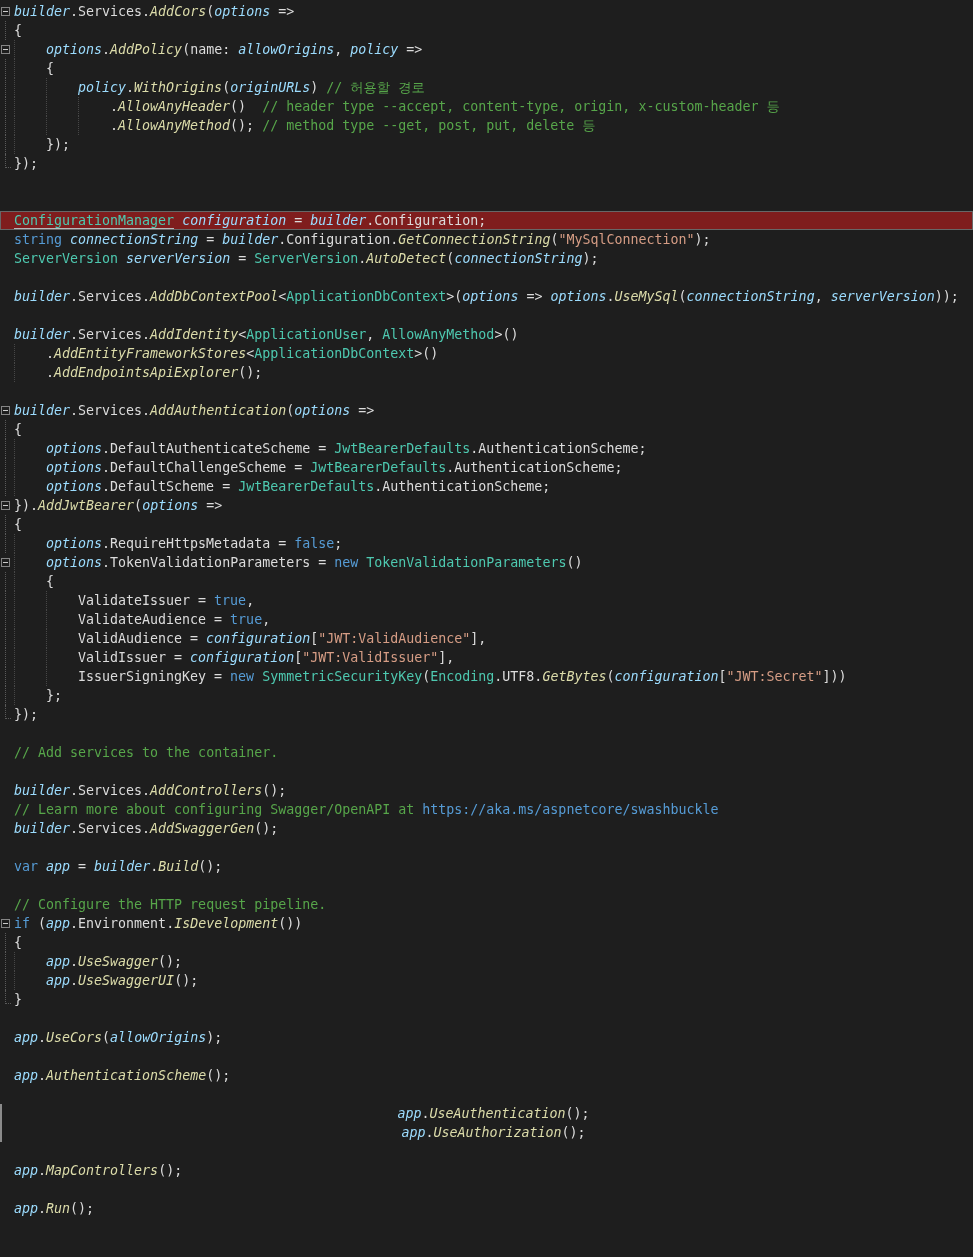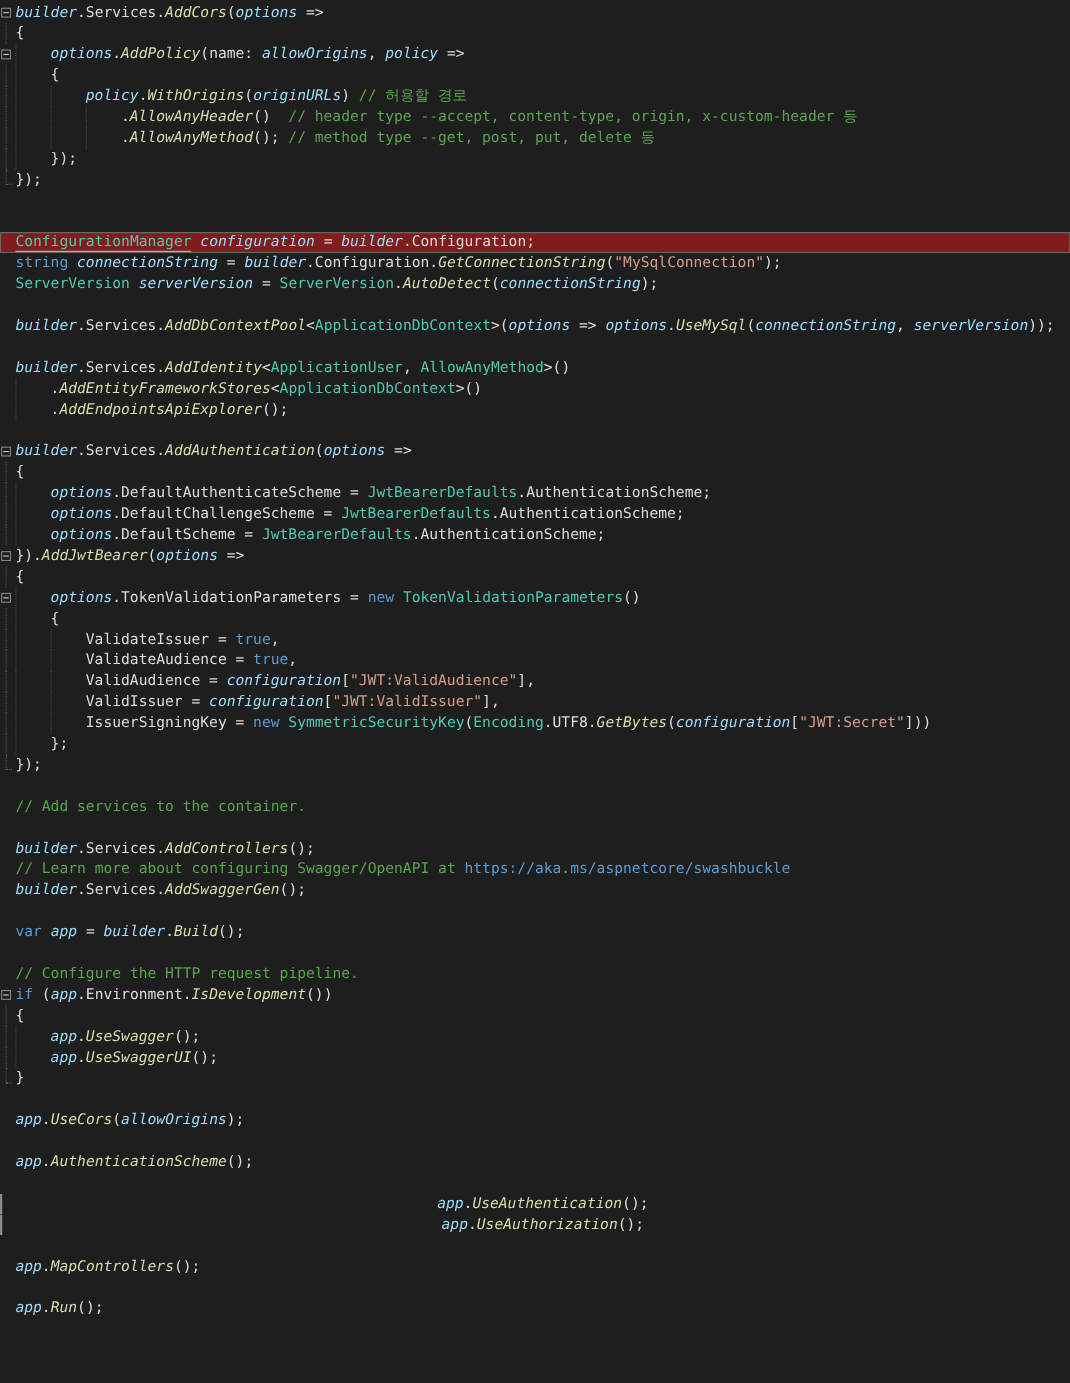--- a/index.html
+++ b/index.html
@@ -169,20 +169,26 @@
         <span class="code"><span class="tk-d">}).</span><span class="tk-m">AddJwtBearer</span><span class="tk-d">(</span><span class="tk-v">options</span><span class="tk-d"> =&gt;</span></span>
       </div>
       <div class="line">
         <span class="gutter">
           <span class="gline"></span>
         </span>
         <span class="code"><span class="tk-d">{</span></span>
       </div>
       <div class="line">
         <span class="gutter">
+          <span class="gline"></span>
+        </span>
+        <span class="code"><span class="ind"></span><span class="tk-v">options</span><span class="tk-d">.RequireHttpsMetadata = </span><span class="tk-k">false</span><span class="tk-d">;</span></span>
+      </div>
+      <div class="line">
+        <span class="gutter">
           <span class="fbox"></span>
         </span>
         <span class="code"><span class="ind"></span><span class="tk-v">options</span><span class="tk-d">.TokenValidationParameters = </span><span class="tk-k">new</span><span class="tk-d"> </span><span class="tk-t">TokenValidationParameters</span><span class="tk-d">()</span></span>
       </div>
       <div class="line">
         <span class="gutter">
           <span class="gline"></span>
         </span>
         <span class="code"><span class="ind"></span><span class="tk-d">{</span></span>
       </div>

